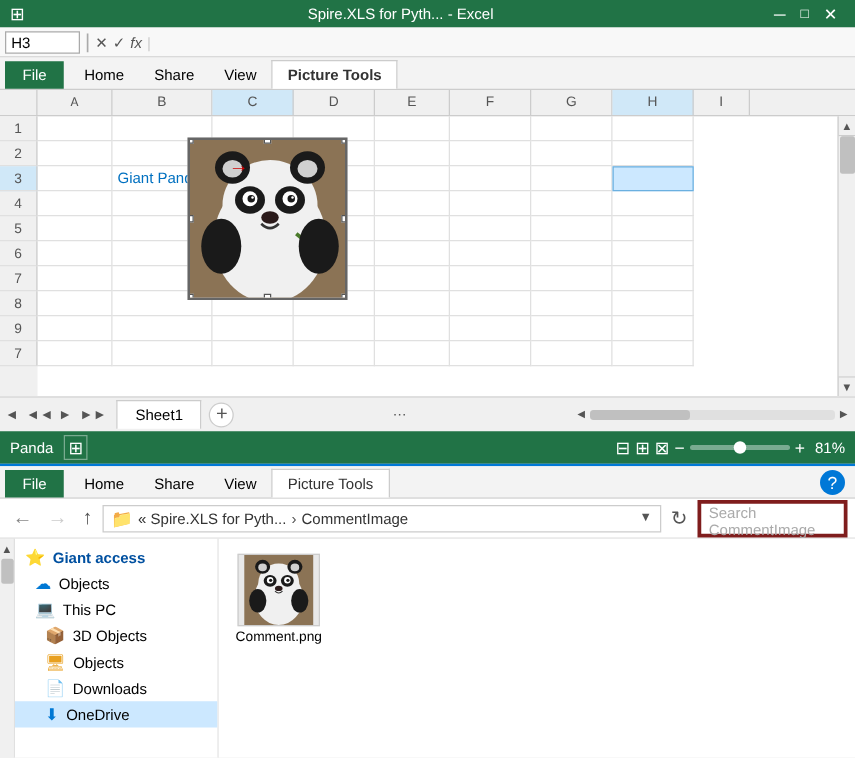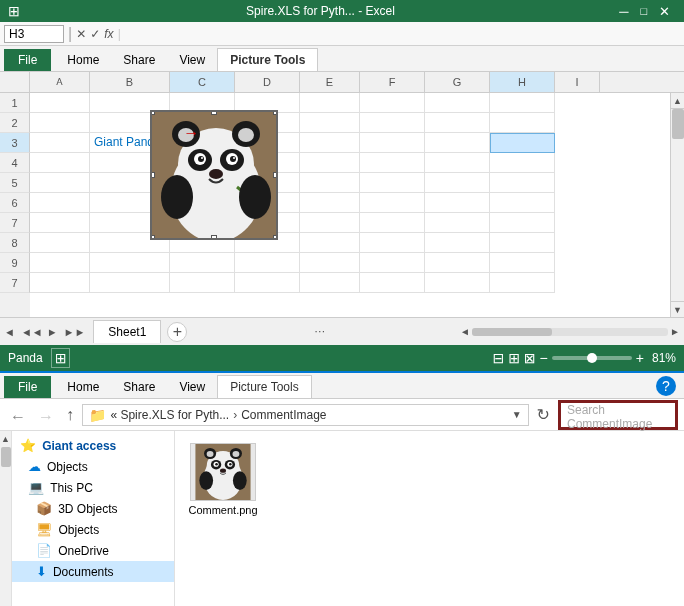--- a/index.html
+++ b/index.html
@@ -329,25 +329,25 @@
         <div style="display:flex; align-items:center; gap:6px; padding:3px 24px; cursor:pointer; font-size:12px;">
           <span style="color:#e8a020; font-size:13px;">📦</span>
           <span style="font-size:12px;">3D Objects</span>
         </div>
         <div style="display:flex; align-items:center; gap:6px; padding:3px 24px; cursor:pointer; font-size:12px;">
           <span style="color:#e8a020; font-size:13px;">🖥</span>
           <span style="font-size:12px;">Objects</span>
         </div>
         <div style="display:flex; align-items:center; gap:6px; padding:3px 24px; cursor:pointer; font-size:12px;">
           <span style="color:#e8a020; font-size:13px;">📄</span>
-          <span style="font-size:12px;">OneDrive</span>
+          <span style="font-size:12px;">Downloads</span>
         </div>
         <div style="display:flex; align-items:center; gap:6px; padding:3px 24px; cursor:pointer; font-size:12px; background:#cce8ff;">
           <span style="color:#0078d4; font-size:13px;">⬇</span>
-          <span style="font-size:12px;">Documents</span>
+          <span style="font-size:12px;">OneDrive</span>
         </div>
       </div>
     </div>
 
     <div style="flex:1; background:white; padding:8px; display:flex; flex-wrap:wrap; align-content:flex-start; gap:4px; overflow-y:auto;">
       <div style="display:flex; flex-direction:column; align-items:center; padding:4px; cursor:pointer; width:80px;">
         <div style="width:66px; height:58px; background:#e8e8e8; border:1px solid #ccc; overflow:hidden; display:flex; align-items:center; justify-content:center;">
           <svg width="64" height="56" viewBox="0 0 128 130" xmlns="http://www.w3.org/2000/svg">
             <rect width="128" height="130" fill="#8B7355"></rect>
             <ellipse cx="64" cy="80" rx="45" ry="50" fill="#f0f0f0"></ellipse>

